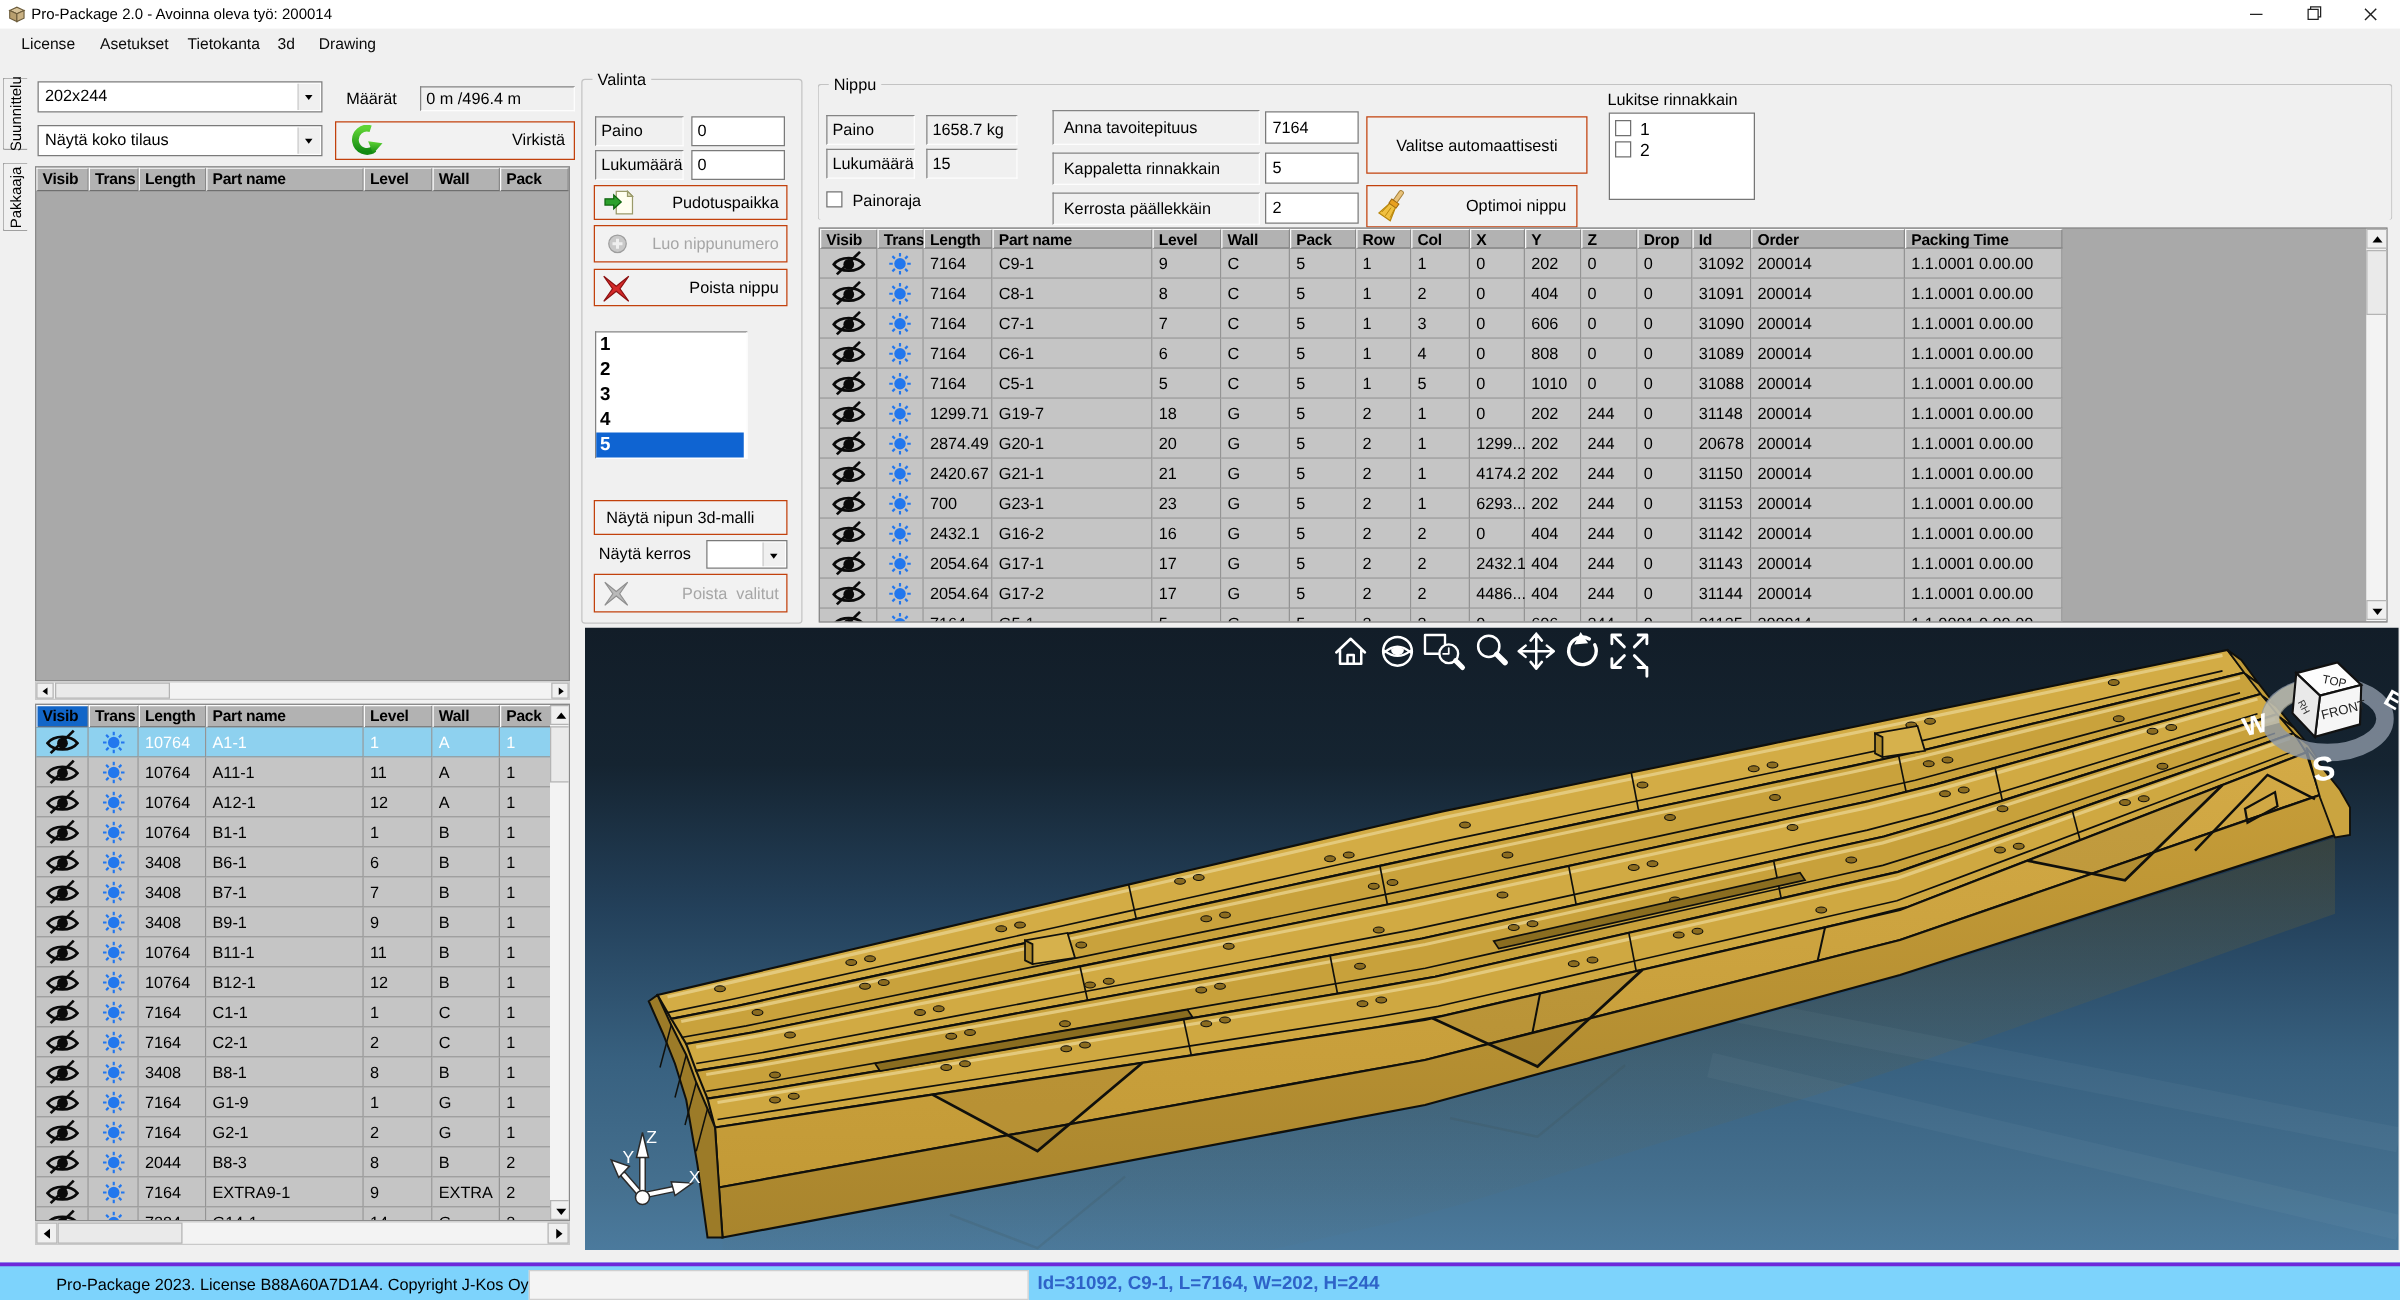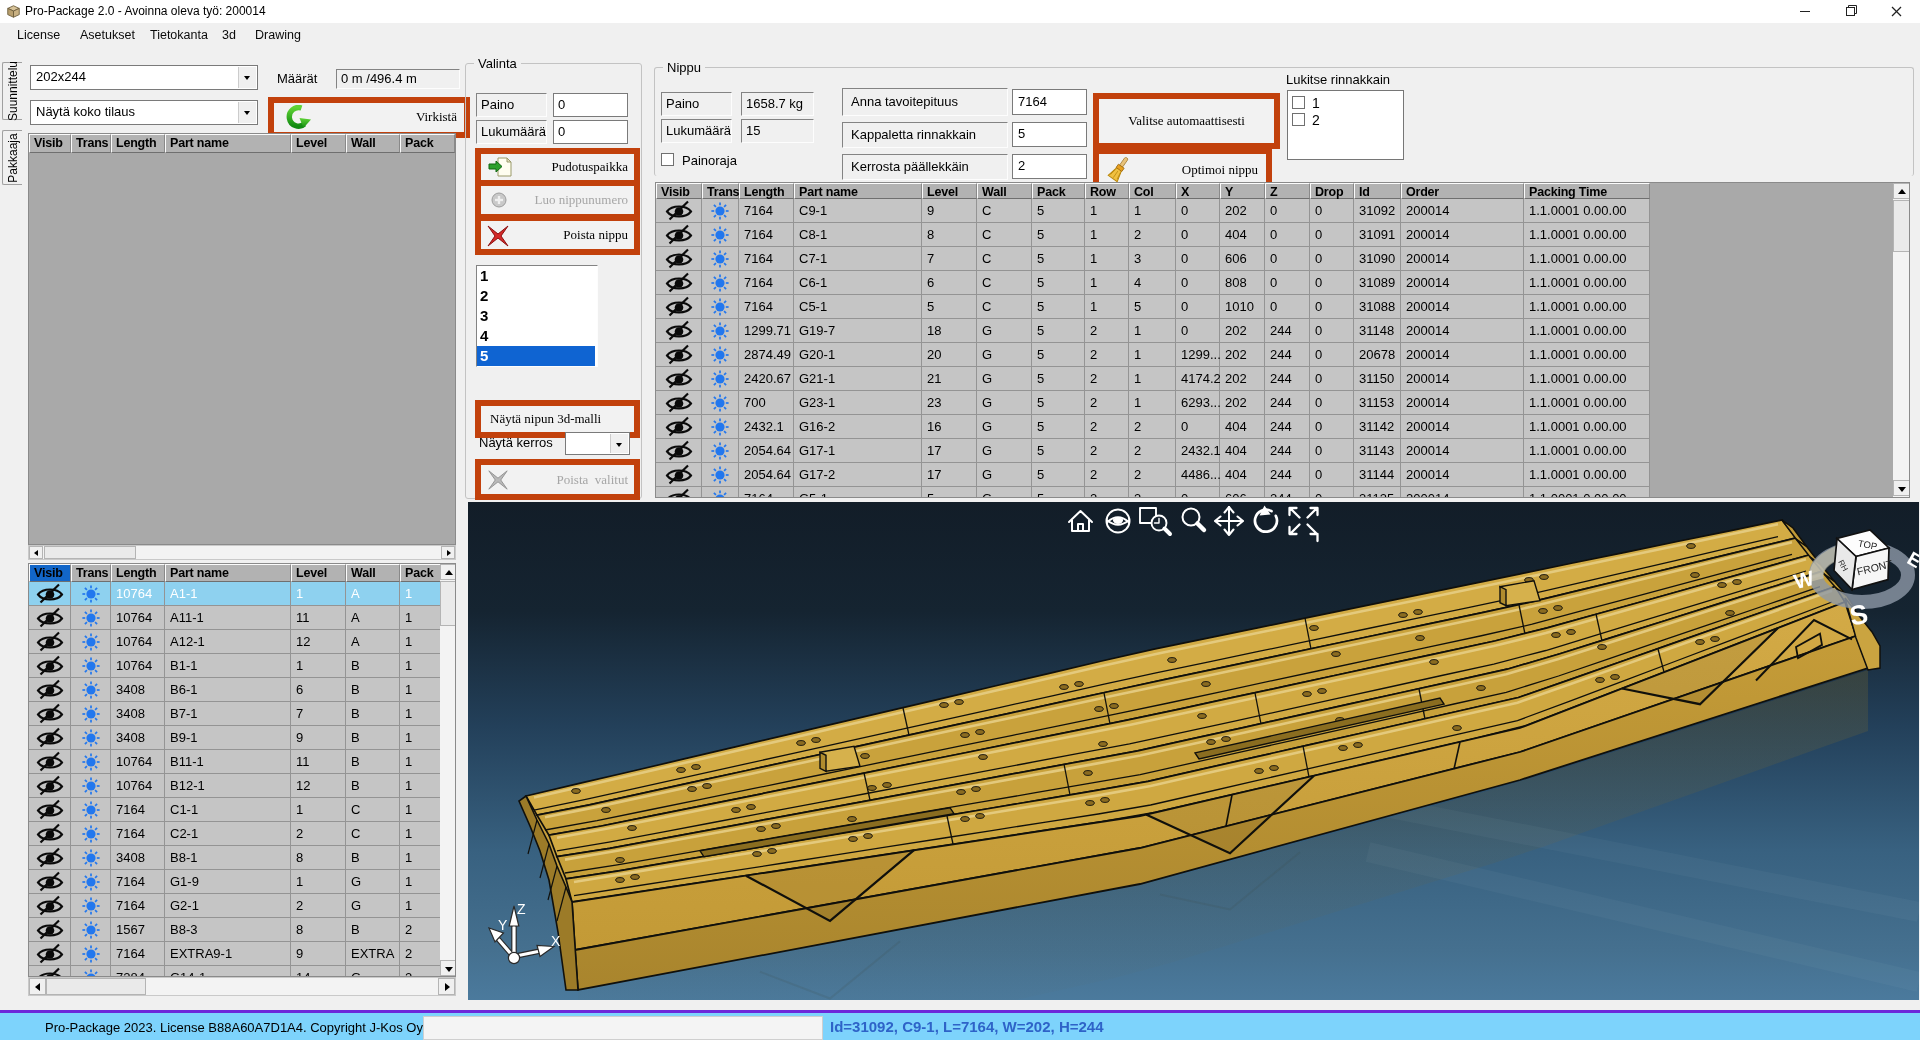--- a/index.html
+++ b/index.html
@@ -11,21 +11,21 @@
 .menuitem{top:5px;font-size:12.5px;color:#0a0a0a;}
 .vtab{left:2px;width:19px;background:#f0f0f0;border:1px solid #a0a0a0;border-right:none;border-radius:2px 0 0 2px;}
 .vtab span{position:absolute;left:50%;top:50%;transform:translate(-50%,-50%) rotate(-90deg);font-size:12px;white-space:nowrap;color:#000;}
 .combo{background:#fff;border:1px solid #7a7a7a;}
 .combo .txt{position:absolute;left:5px;top:3px;font-size:13px;color:#000;}
 .combo .btn{position:absolute;right:1px;top:1px;bottom:1px;width:17px;background:#f0f0f0;border-left:1px solid #cccccc;}
 .combo .btn:after{content:"";position:absolute;left:4.5px;top:9px;border:3.8px solid transparent;border-top:4.8px solid #000;}
 .sunken{background:#f0f0f0;border:1px solid;border-color:#838383 #fdfdfd #fdfdfd #838383;}
 .sunken2{background:#f0f0f0;border:1px solid;border-color:#838383 #fdfdfd #fdfdfd #838383;}
 .inputw{background:#fff;border:1px solid #7a7a7a;}
-.btn3d{background:#f2f2f2;border:6px solid #c2410c;font-family:Liberation Serif, serif;}
+.btn3d{background:#f2f2f2;border:1px solid #c2410c;}
 .lbl{font-size:13px;color:#000;}
 .groupbox{border:1px solid #c3c3c3;border-radius:3px;}
 .gbleg{position:absolute;top:-8px;left:8px;background:#f0f0f0;padding:0 4px;font-size:13px;color:#000;}
 .hcell{position:absolute;top:0;background:#b2b2b2;border-top:1px solid #fbfbfb;border-left:1px solid #fbfbfb;border-right:1px solid #898989;border-bottom:1px solid #6f6f6f;box-sizing:border-box;}
 .hcell span{position:absolute;left:4px;top:1px;font-size:12.5px;font-weight:bold;color:#000;white-space:nowrap;letter-spacing:-0.2px;}
 .dcell{position:absolute;background:#c5c5c5;border-right:1px solid #949494;border-bottom:1px solid #949494;box-sizing:border-box;}
 .dcell span{position:absolute;left:5px;top:4px;font-size:13px;color:#000;white-space:nowrap;}
 .selrow .dcell{background:#8ed1ef;}
 .selrow .dcell span{color:#fff;}
 
@@ -715,21 +715,21 @@
 <line x1="0.4" y1="9" x2="3.2" y2="9"></line>
               <line x1="14.8" y1="9" x2="17.6" y2="9"></line>
 <line x1="2.9" y1="2.9" x2="4.9" y2="4.9"></line>
               <line x1="13.1" y1="13.1" x2="15.1" y2="15.1"></line>
 <line x1="15.1" y1="2.9" x2="13.1" y2="4.9"></line>
               <line x1="4.9" y1="13.1" x2="2.9" y2="15.1"></line>
 </g>
           </svg>
         </div>
         <div class="dcell" style="left:82px;top:354px;width:54px;height:24px">
-          <span>1567</span>
+          <span>2044</span>
         </div>
         <div class="dcell" style="left:136px;top:354px;width:126px;height:24px">
           <span>B8-3</span>
         </div>
         <div class="dcell" style="left:262px;top:354px;width:55px;height:24px">
           <span>8</span>
         </div>
         <div class="dcell" style="left:317px;top:354px;width:54px;height:24px">
           <span>B</span>
         </div>

